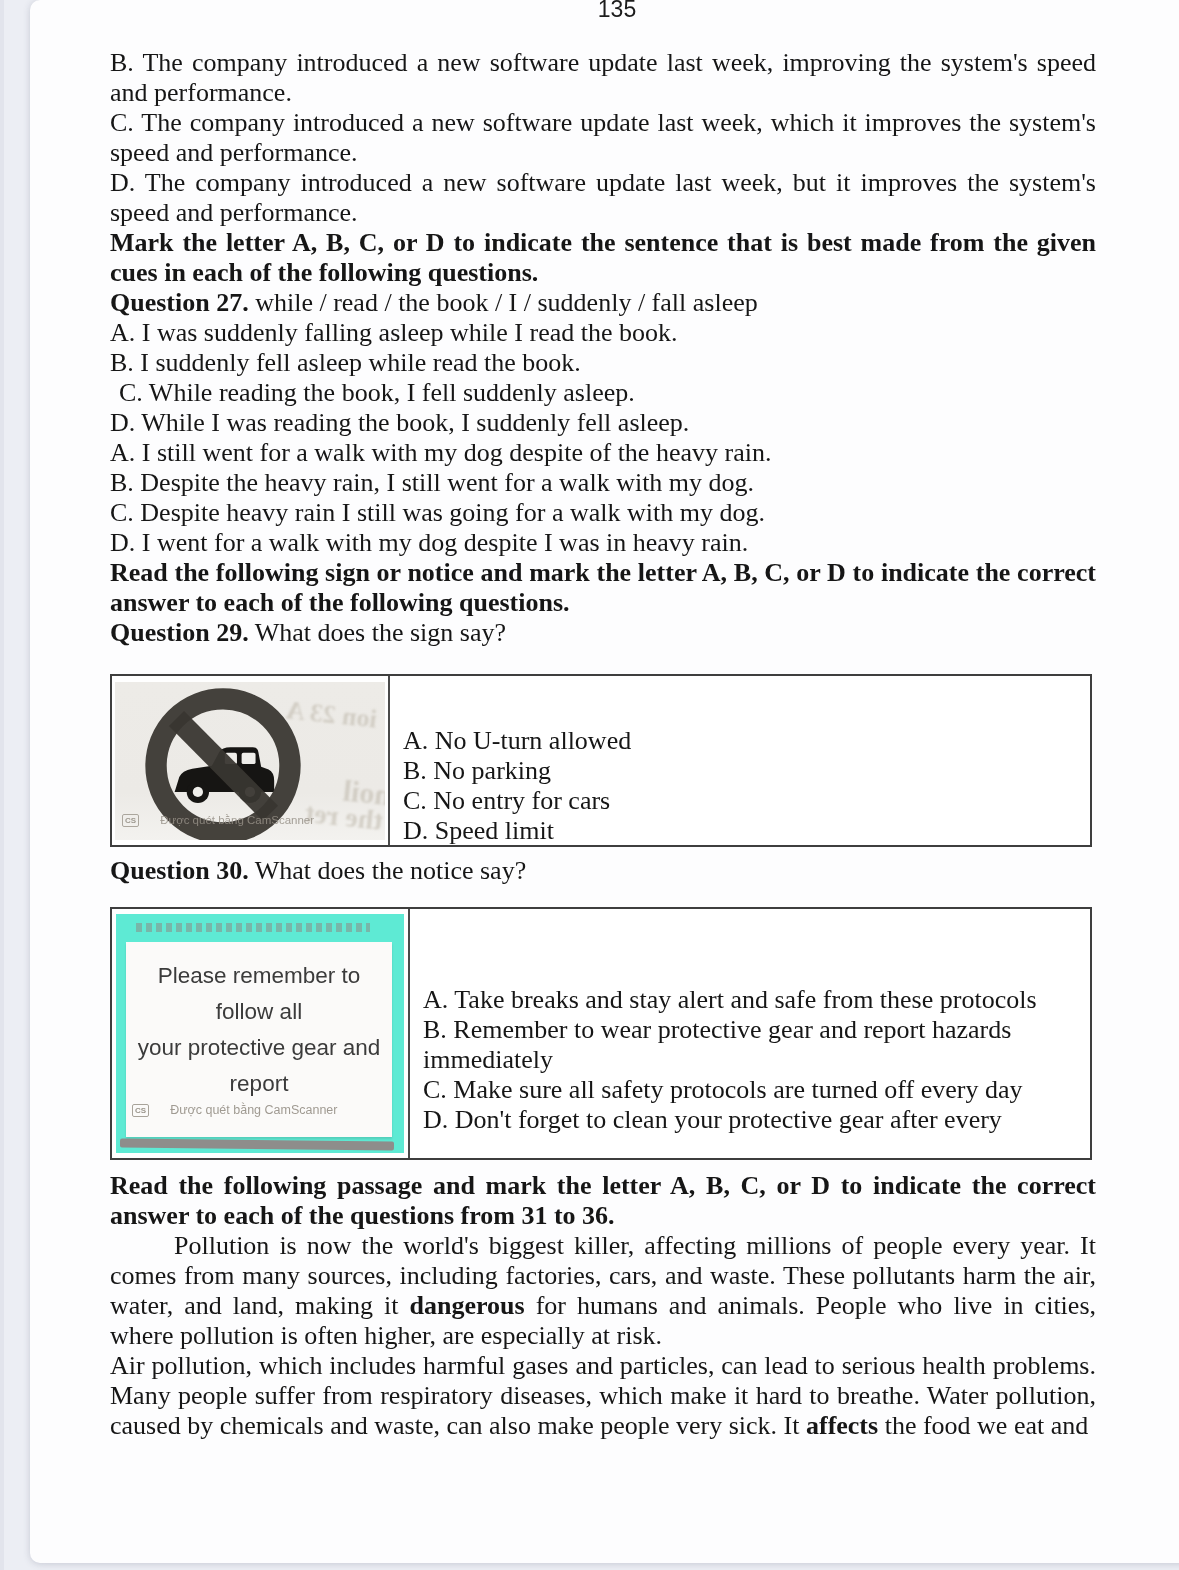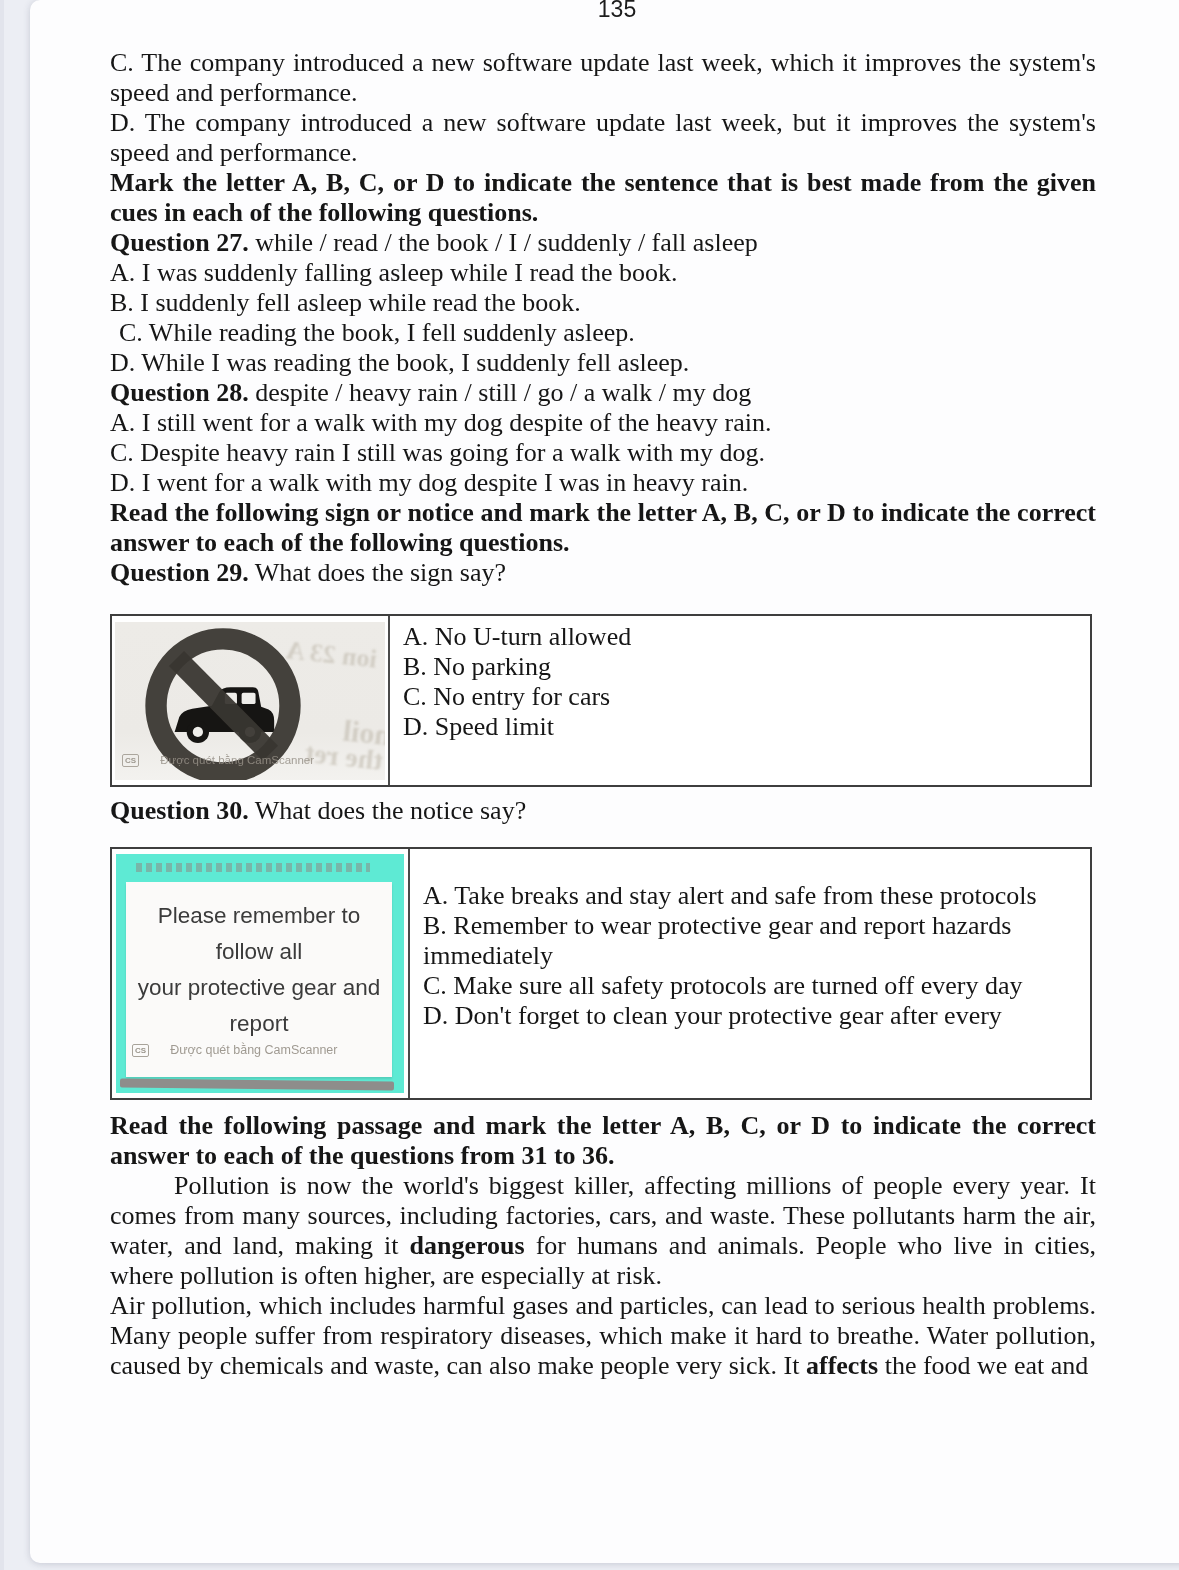--- a/index.html
+++ b/index.html
@@ -56,21 +56,21 @@
   }
   .qbox-sign { height: 173px; margin: 26px 0 9px 0; }
   .qbox-notice { height: 253px; margin: 21px 0 11px 0; }
   .scan-cell {
     position: relative;
     border-right: 2px solid #4a4a4a;
     flex: 0 0 auto;
   }
   .qbox-sign .scan-cell { width: 278px; }
   .qbox-notice .scan-cell { width: 298px; }
-  .opts-cell { flex: 1 1 auto; padding: 6px 16px 0 13px; }
+  .opts-cell { flex: 1 1 auto; padding: 6px 16px 0 13px; margin-top: 44px; }
   .qbox-notice .opts-cell { padding-top: 32px; }
   .opts-cell p { line-height: 30px; }
 
   
   .sign-scan {
     position: absolute;
     inset: 6px 3px 5px 3px;
     background: linear-gradient(180deg, #edebe7 0%, #eceae6 70%, #f3f2ef 100%);
     overflow: hidden;
   }
@@ -149,33 +149,34 @@
 </style>
 </head>
 <body>
 
 <div class="canvas">
   <div class="page">
     <div class="page-number">135</div>
 
     <div class="content">
 
+      <p class="just">B. The company introduced a new software update last week, improving the system's speed and performance.</p>
       <p class="just">C. The company introduced a new software update last week, which it improves the system's speed and performance.</p>
       <p class="just">D. The company introduced a new software update last week, but it improves the system's speed and performance.</p>
 
       <p class="b just">Mark the letter A, B, C, or D to indicate the sentence that is best made from the given cues in each of the following questions.</p>
 
       <p><span class="b">Question 27.</span><span> while / read / the book / I / suddenly / fall asleep</span></p>
       <p>A. I was suddenly falling asleep while I read the book.</p>
       <p>B. I suddenly fell asleep while read the book.</p>
       <p class="indent-sm">C. While reading the book, I fell suddenly asleep.</p>
       <p>D. While I was reading the book, I suddenly fell asleep.</p>
 
-      <p><span class="b">Question 28.</span><span> despite / heavy rain / still / go / a walk / my dog</span></p>
       <p>A. I still went for a walk with my dog despite of the heavy rain.</p>
+      <p>B. Despite the heavy rain, I still went for a walk with my dog.</p>
       <p>C. Despite heavy rain I still was going for a walk with my dog.</p>
       <p>D. I went for a walk with my dog despite I was in heavy rain.</p>
 
       <p class="b just">Read the following sign or notice and mark the letter A, B, C, or D to indicate the correct answer to each of the following questions.</p>
 
       <p><span class="b">Question 29.</span><span> What does the sign say?</span></p>
 
       <div class="qbox qbox-sign">
         <div class="scan-cell">
           <div class="sign-scan">

